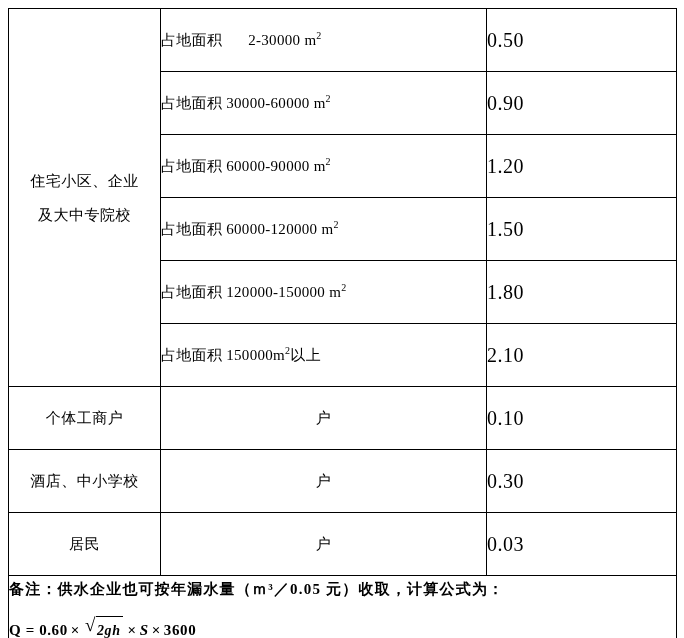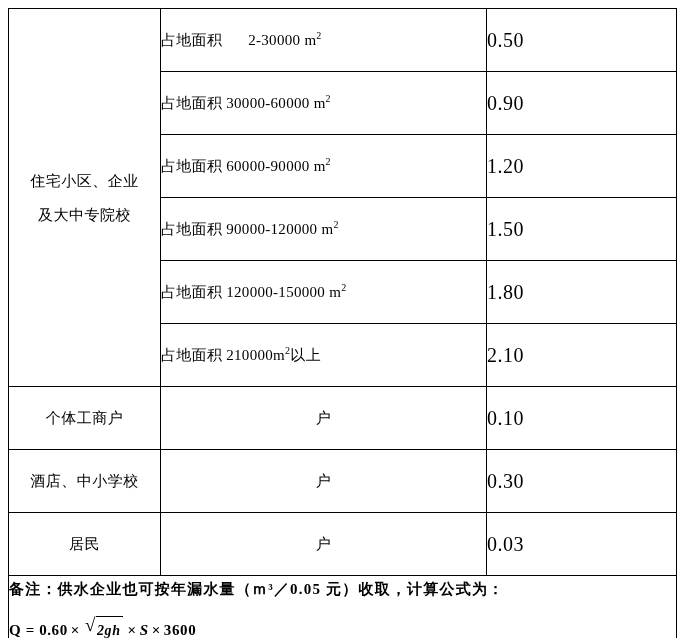--- a/index.html
+++ b/index.html
@@ -131,29 +131,29 @@
       </tr>
       <tr>
         <td class="desc-cell row-tall"><span>占地面积</span>&nbsp;<span>30000-60000</span>&nbsp;<span>m</span><sup class="u">2</sup></td>
         <td class="val-cell">0.90</td>
       </tr>
       <tr>
         <td class="desc-cell row-tall"><span>占地面积</span>&nbsp;<span>60000-90000</span>&nbsp;<span>m</span><sup class="u">2</sup></td>
         <td class="val-cell">1.20</td>
       </tr>
       <tr>
-        <td class="desc-cell row-tall"><span>占地面积</span>&nbsp;<span>90000-120000</span>&nbsp;<span>m</span><sup class="u">2</sup></td>
+        <td class="desc-cell row-tall"><span>占地面积</span>&nbsp;<span>60000-120000</span>&nbsp;<span>m</span><sup class="u">2</sup></td>
         <td class="val-cell">1.50</td>
       </tr>
       <tr>
         <td class="desc-cell row-tall"><span>占地面积</span>&nbsp;<span>120000-150000</span>&nbsp;<span>m</span><sup class="u">2</sup></td>
         <td class="val-cell">1.80</td>
       </tr>
       <tr>
-        <td class="desc-cell row-tall"><span>占地面积</span>&nbsp;<span>210000m</span><sup class="u">2</sup><span>以上</span></td>
+        <td class="desc-cell row-tall"><span>占地面积</span>&nbsp;<span>150000m</span><sup class="u">2</sup><span>以上</span></td>
         <td class="val-cell">2.10</td>
       </tr>
 
       <tr>
         <td class="cat-cell row-std">
             <span class="l1">个体工商户</span>
           </td>
         <td class="desc-cell centered row-std">户</td>
         <td class="val-cell">0.10</td>
       </tr>

